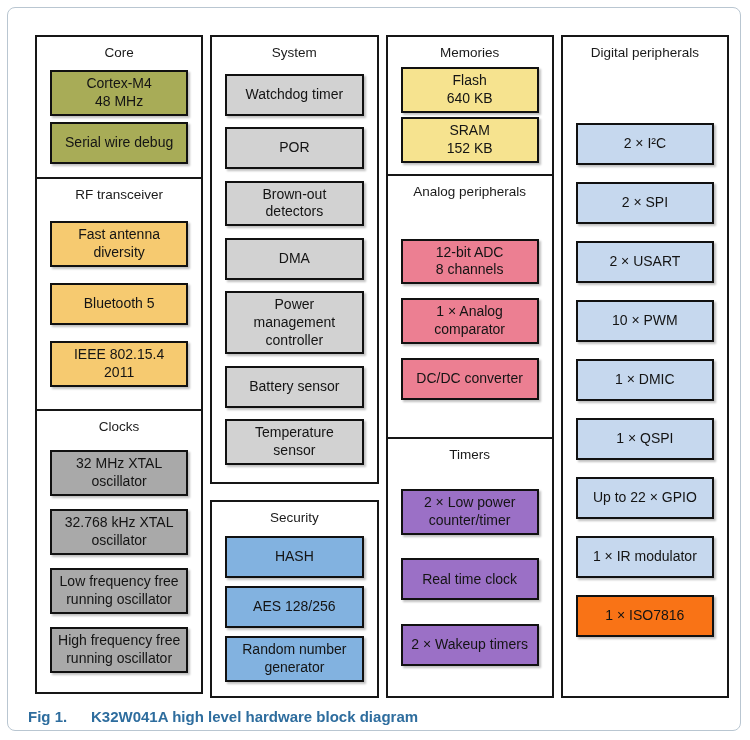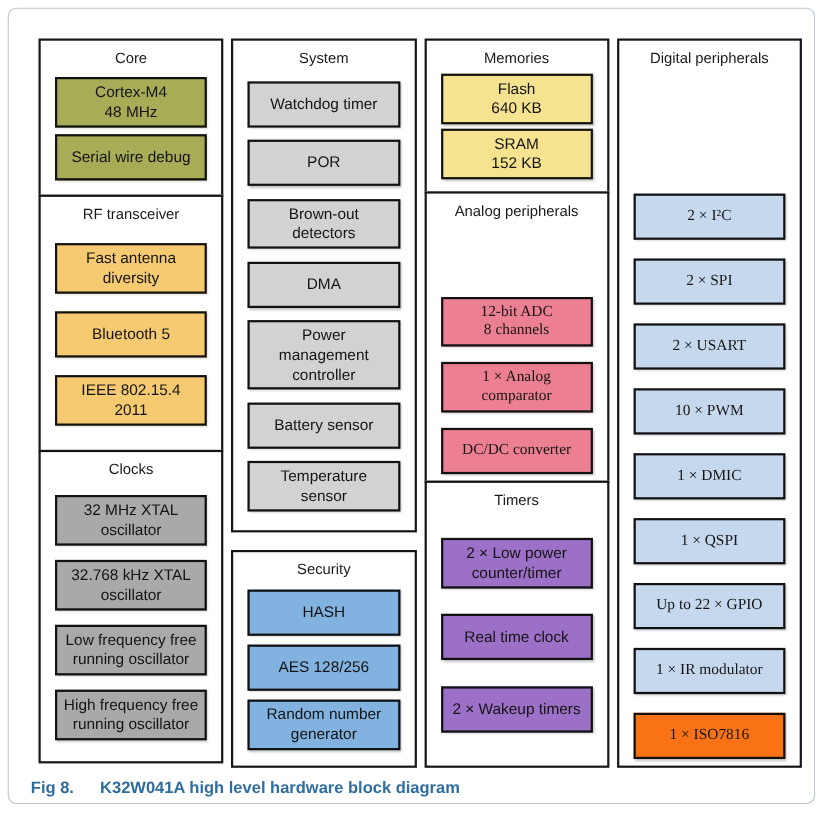--- a/index.html
+++ b/index.html
@@ -51,23 +51,22 @@
   }
   .blocks {
     flex: 1;
     display: flex;
     flex-direction: column;
     align-items: center;
     justify-content: space-evenly;
     padding: 2px 0 6px 0;
   }
   .blocks.top-aligned {
-    justify-content: flex-end;
+    justify-content: center;
     padding-top: 8px;
-    font-family: Liberation Serif, serif;
   }
   .block {
     width: calc(100% - 26px);
     min-height: 42px;
     box-sizing: border-box;
     border: 2px solid #111111;
     display: flex;
     align-items: center;
     justify-content: center;
     text-align: center;
@@ -200,16 +199,16 @@
             <div class="block" style="background: rgb(198, 216, 238);">1 × DMIC</div>
             <div class="block" style="background: rgb(198, 216, 238);">1 × QSPI</div>
             <div class="block" style="background: rgb(198, 216, 238);">Up to 22 × GPIO</div>
             <div class="block" style="background: rgb(198, 216, 238);">1 × IR modulator</div>
             <div class="block" style="background: #f97316;">1 × ISO7816</div>
           </div>
         </div>
       </div>
     </div>
   <div class="caption">
-    <span class="fig-label">Fig 8.</span>
+    <span class="fig-label">Fig 1.</span>
     <span>K32W041A high level hardware block diagram</span>
   </div>
 </div>
 
 </body></html>

